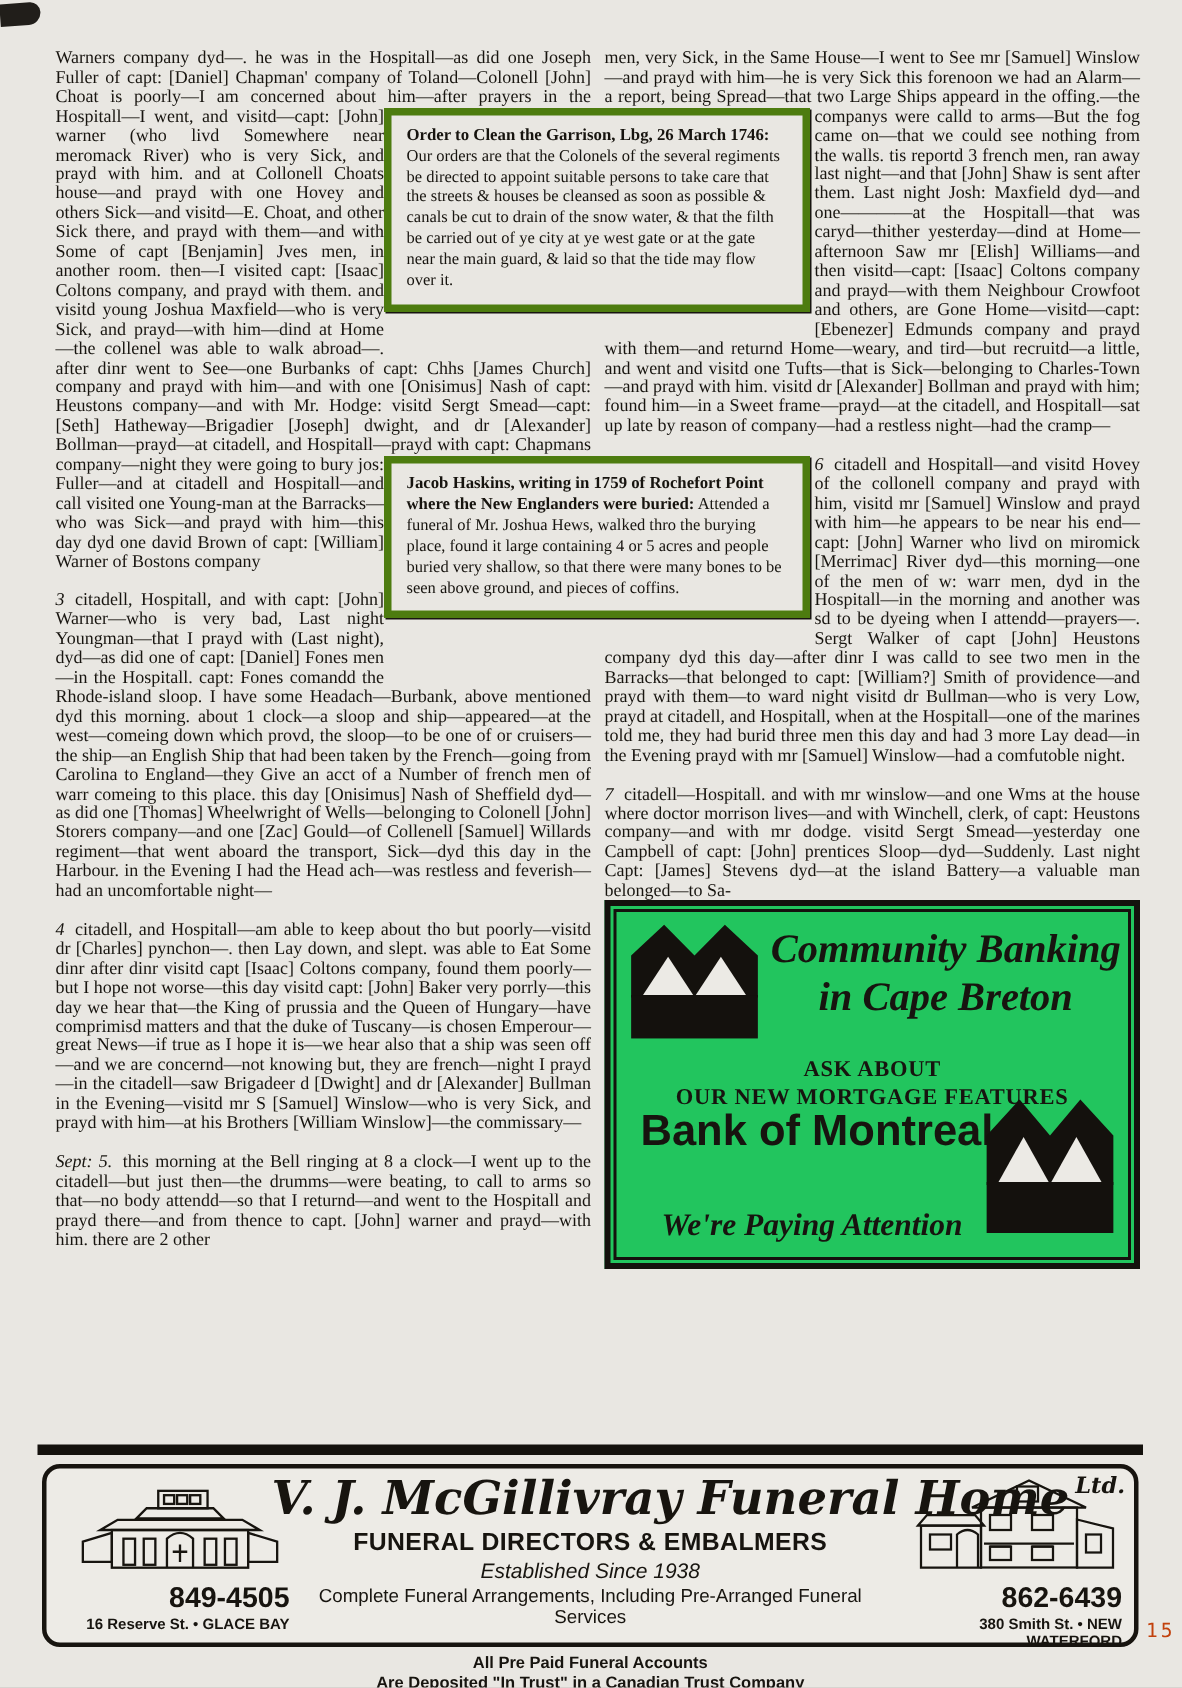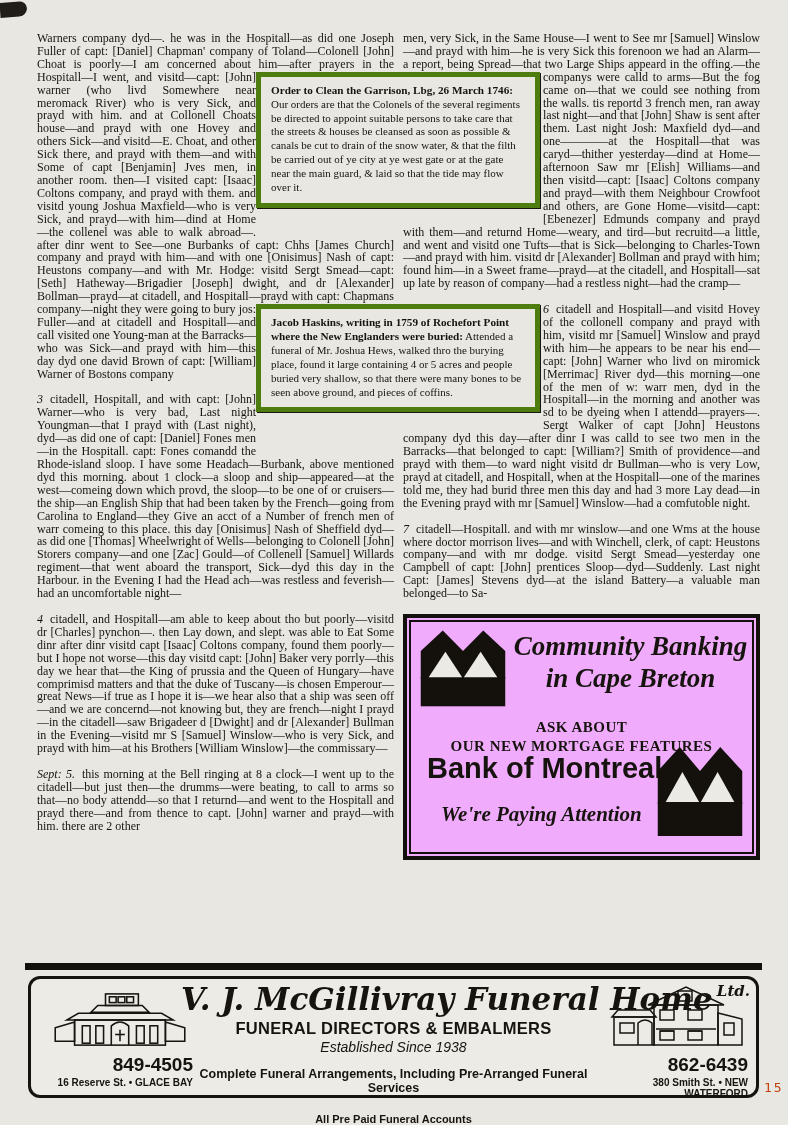--- a/index.html
+++ b/index.html
@@ -19,45 +19,45 @@
   .boxwrap.w2{width:138px;height:148px;}
   .sidebox{position:absolute;left:0;top:1px;display:block;width:254px;background:#e9e7e2;
            border:5px solid #4d7c0f;padding:7px 10px 8px 10px;font-size:11px;line-height:13.9px;
            text-align:left;box-shadow:1px 1px 0 #17140f;}
   .sidebox strong{font-size:11.2px;}
   
   .spacer{float:left;}
   .spacer.s1{width:140px;height:152px;}
   .spacer.s2{width:140px;height:120px;}
   
-  .bmo{margin-top:14px;height:238px;border:4px solid #14110d;background:#f0abfc;position:relative;}
+  .bmo{height:238px;border:4px solid #14110d;background:#22c55e;position:relative;}
   .bmo-inner{position:absolute;left:2px;top:2px;right:2px;bottom:2px;border:2px solid #14110d;}
   .bmo-logo{position:absolute;}
   .bmo-logo.tl{left:8px;top:6px;width:88px;height:80px;}
   .bmo-logo.br{right:8px;top:122px;width:88px;height:94px;}
   .bmo-headline{position:absolute;left:102px;right:4px;top:8px;text-align:center;
     font-style:italic;font-weight:bold;font-size:27px;line-height:32px;font-family:"Liberation Serif",serif;}
   .bmo-ask{position:absolute;left:0;right:0;top:96px;text-align:center;font-weight:bold;
     font-size:15px;line-height:19px;font-family:"Liberation Serif",serif;letter-spacing:.5px;}
   .bmo-bank{position:absolute;left:16px;top:140px;font-family:"Liberation Sans",sans-serif;
     font-weight:bold;font-size:29px;}
-  .bmo-tag{position:absolute;left:30px;top:186px;font-style:italic;font-weight:bold;font-size:21px;
+  .bmo-tag{position:absolute;left:30px;top:202px;font-style:italic;font-weight:bold;font-size:21px;
     font-family:"Liberation Serif",serif;}
   
   .bigrule{position:absolute;left:25px;top:963px;width:737px;height:7px;background:#14110d;}
   .funeral{position:absolute;left:28px;top:976px;width:725px;height:116px;background:#edebe6;
            border:3px solid #17140f;border-radius:12px;}
   .fun-title{position:absolute;left:150px;right:140px;top:2px;text-align:center;white-space:nowrap;
     font-style:italic;font-size:31px;font-family:"DejaVu Serif",serif;font-weight:bold;}
   .fun-title sup{font-size:15px;vertical-align:14px;margin-left:4px;}
   .fun-center{position:absolute;left:160px;right:160px;top:40px;text-align:center;
     font-family:"Liberation Sans",sans-serif;}
   .fun-l1{font-weight:bold;font-size:16.5px;letter-spacing:.3px;}
   .fun-l2{font-style:italic;font-size:14px;margin-top:1px;}
-  .fun-l3{font-weight:bold;font-size:12.5px;margin-top:12px;}
+  .fun-l3{font-weight:normal;font-size:12.5px;margin-top:2px;}
   .fun-l4{font-weight:bold;font-size:11px;margin-top:18px;}
   .fun-l5{font-weight:bold;font-size:11px;margin-top:1px;}
   .fun-side{position:absolute;text-align:right;font-family:"Liberation Sans",sans-serif;}
   .fun-side.left{left:12px;top:12px;width:150px;}
   .fun-side.right{right:8px;top:4px;width:152px;}
   .fun-phone{font-weight:bold;font-size:19px;margin-top:1px;}
   .fun-addr{font-weight:bold;font-size:10px;margin-top:1px;}
   .pagenum{position:absolute;left:764px;top:1080px;font-size:13px;letter-spacing:2px;
     font-family:"DejaVu Sans Mono",monospace;color:#c2410c;}
 </style>

